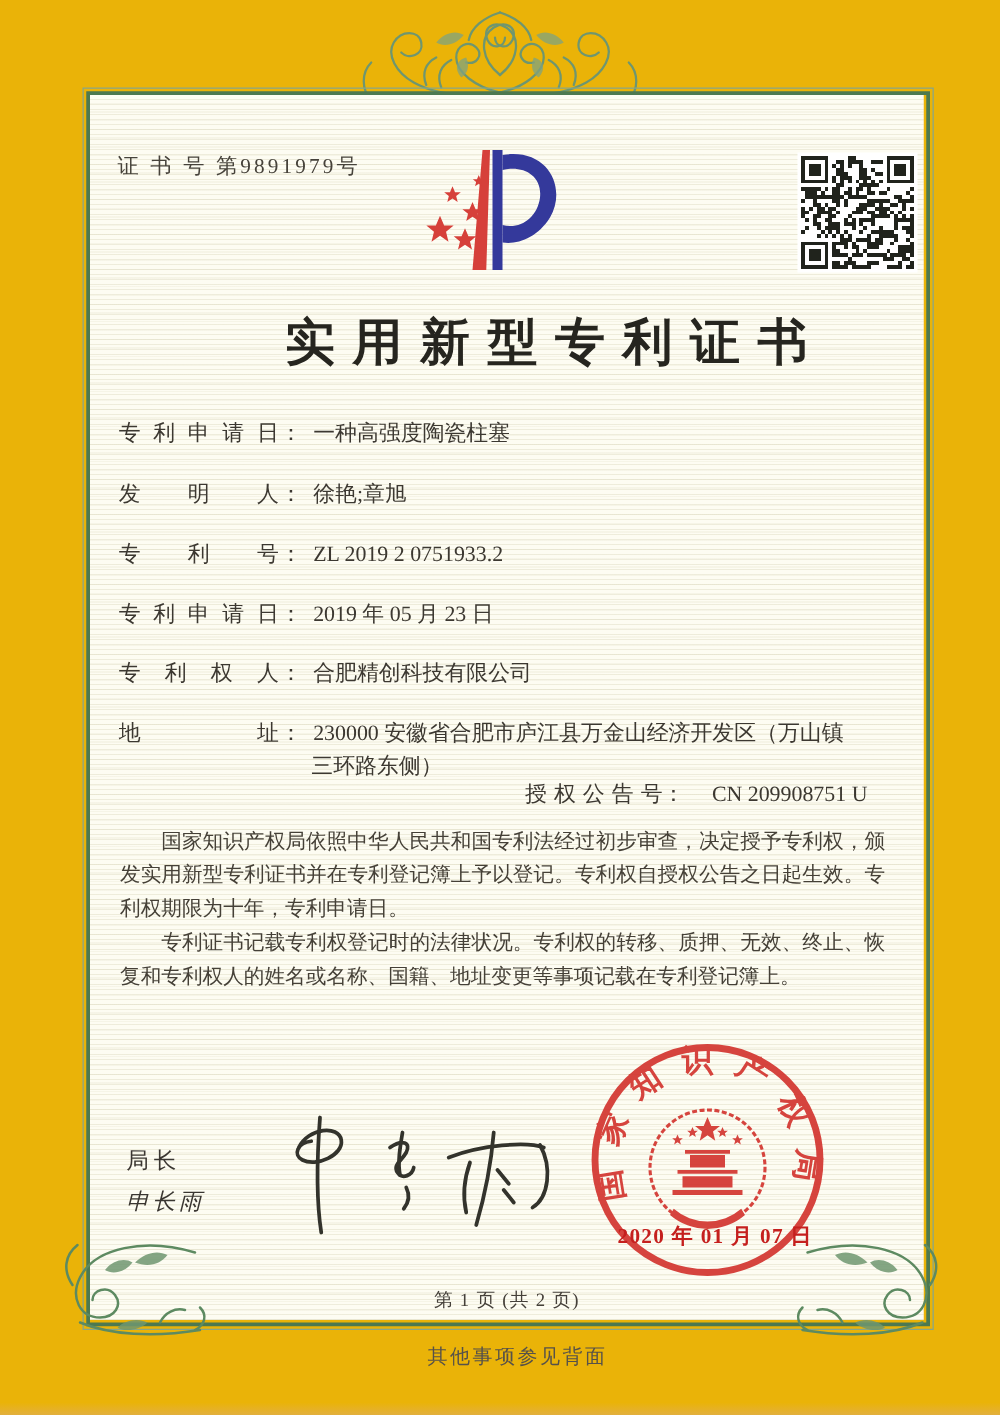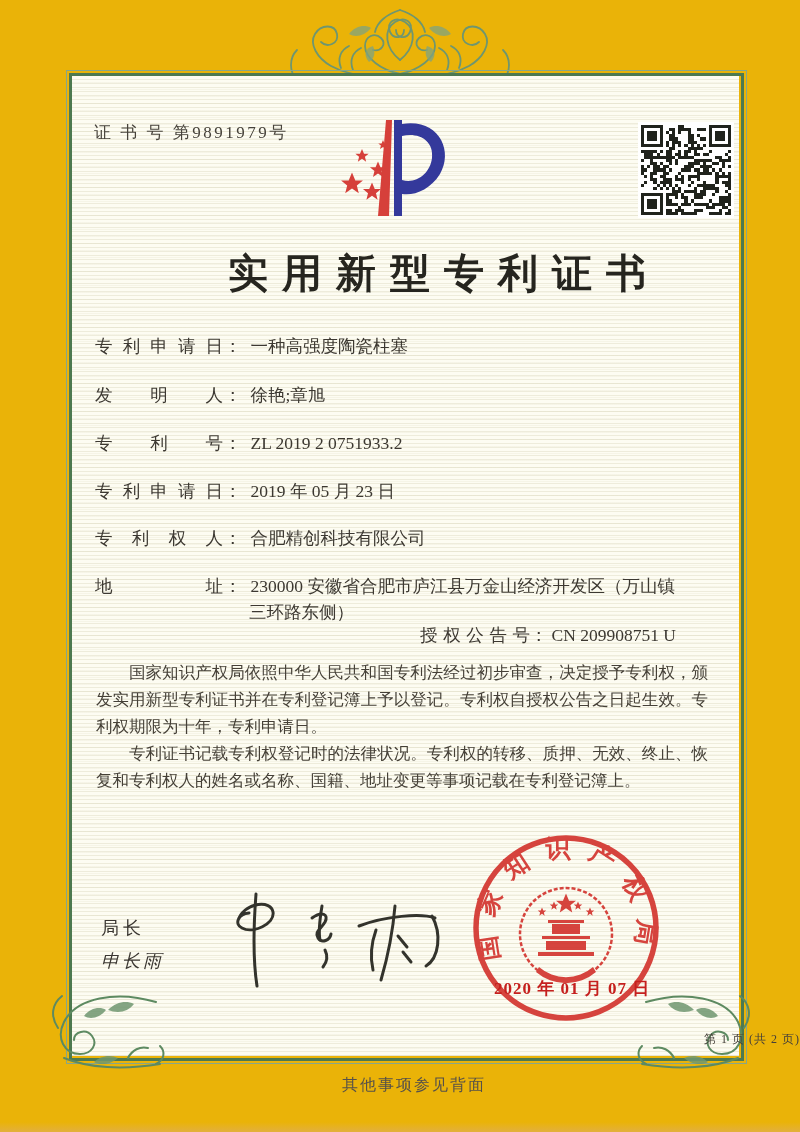--- a/index.html
+++ b/index.html
@@ -33,21 +33,21 @@
   .grantno{left:420px;top:623px;font-size:17.5px;color:#3c3831;}
 
   .paras{position:absolute;left:96px;top:659px;width:612px;font-size:16.5px;line-height:27px;
          color:#454037;text-align:justify;white-space:normal;}
   .paras p{margin:0;text-indent:2em;}
 
   .officer-title{left:101px;top:916px;font-size:18px;letter-spacing:4px;color:#3a3631;}
   .officer-name{left:101px;top:949px;font-size:18px;letter-spacing:3px;color:#3a3631;font-style:italic;}
 
   .seal-date{left:494px;top:977px;font-size:17px;font-weight:600;letter-spacing:1px;color:#c5201e;}
-  .pageinfo{left:66px;top:1031px;width:734px;text-align:right;font-size:12px;letter-spacing:1px;color:#45403a;}
+  .pageinfo{left:66px;top:1031px;width:679px;text-align:center;font-size:15px;letter-spacing:1px;color:#45403a;}
   .backnote{left:14px;top:1075px;width:800px;text-align:center;font-size:16px;letter-spacing:2px;color:#56514a;}
 
   .svgbox{position:absolute;}
   .qr{left:638px;top:122px;width:96px;height:96px;background:#fff;}
 </style>
 </head>
 <body>
 
 <div class="page">
 
@@ -482,21 +482,21 @@
     <span class="lbl">专利申请日</span><span class="colon">：</span><span class="val">2019 年 05 月 23 日</span>
   </div>
   <div class="abs row" style="top:526px">
     <span class="lbl">专利权人</span><span class="colon">：</span><span class="val">合肥精创科技有限公司</span>
   </div>
   <div class="abs row" style="top:574px">
     <span class="lbl">地址</span><span class="colon">：</span><span class="val">230000 安徽省合肥市庐江县万金山经济开发区（万山镇</span>
   </div>
   <div class="abs addr2">三环路东侧）</div>
   <div class="abs grantno">
-    <span class="lbl-sm">授权公告号</span><span class="colon">：</span><span class="val" style="margin-left:4px">CN 209908751 U</span>
+    <span class="lbl-sm">授权公告号</span><span class="colon">：</span><span class="val" style="margin-left:22px">CN 209908751 U</span>
   </div>
 
   <div class="paras">
     <p>国家知识产权局依照中华人民共和国专利法经过初步审查，决定授予专利权，颁发实用新型专利证书并在专利登记簿上予以登记。专利权自授权公告之日起生效。专利权期限为十年，专利申请日。</p>
     <p>专利证书记载专利权登记时的法律状况。专利权的转移、质押、无效、终止、恢复和专利权人的姓名或名称、国籍、地址变更等事项记载在专利登记簿上。</p>
   </div>
 
   <div class="abs officer-title">局长</div>
   <div class="abs officer-name">申长雨</div>
 

